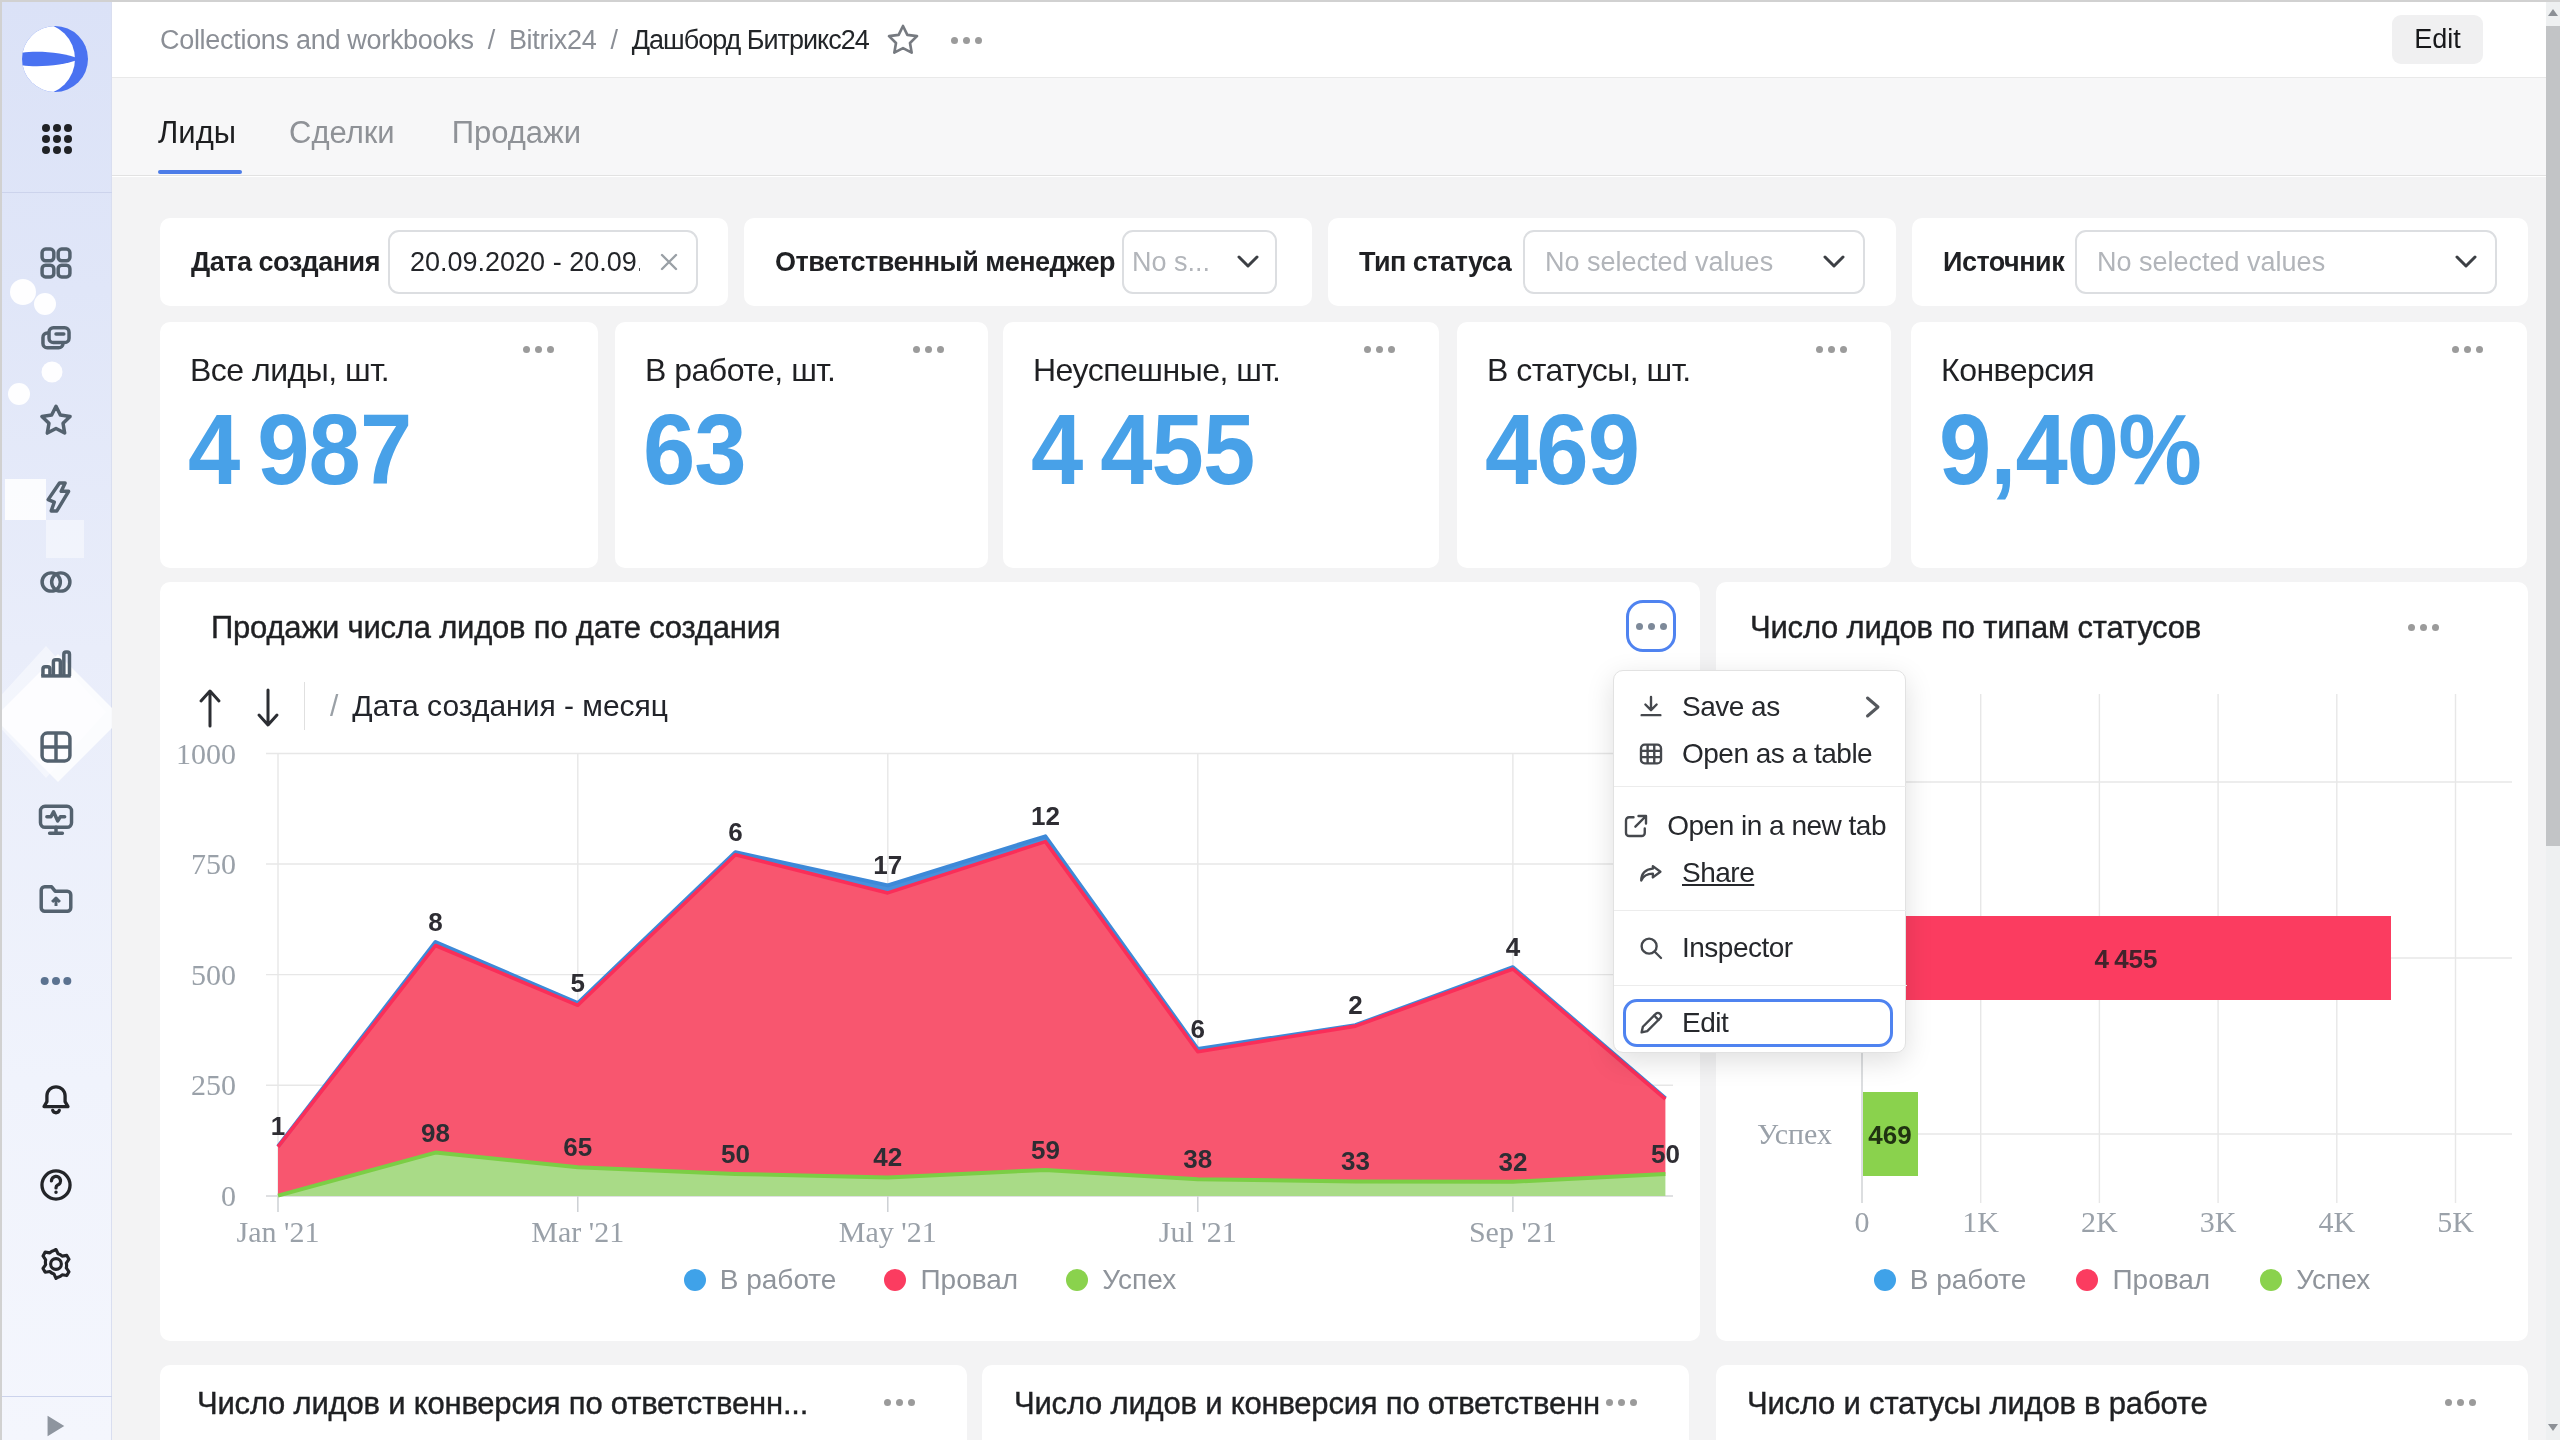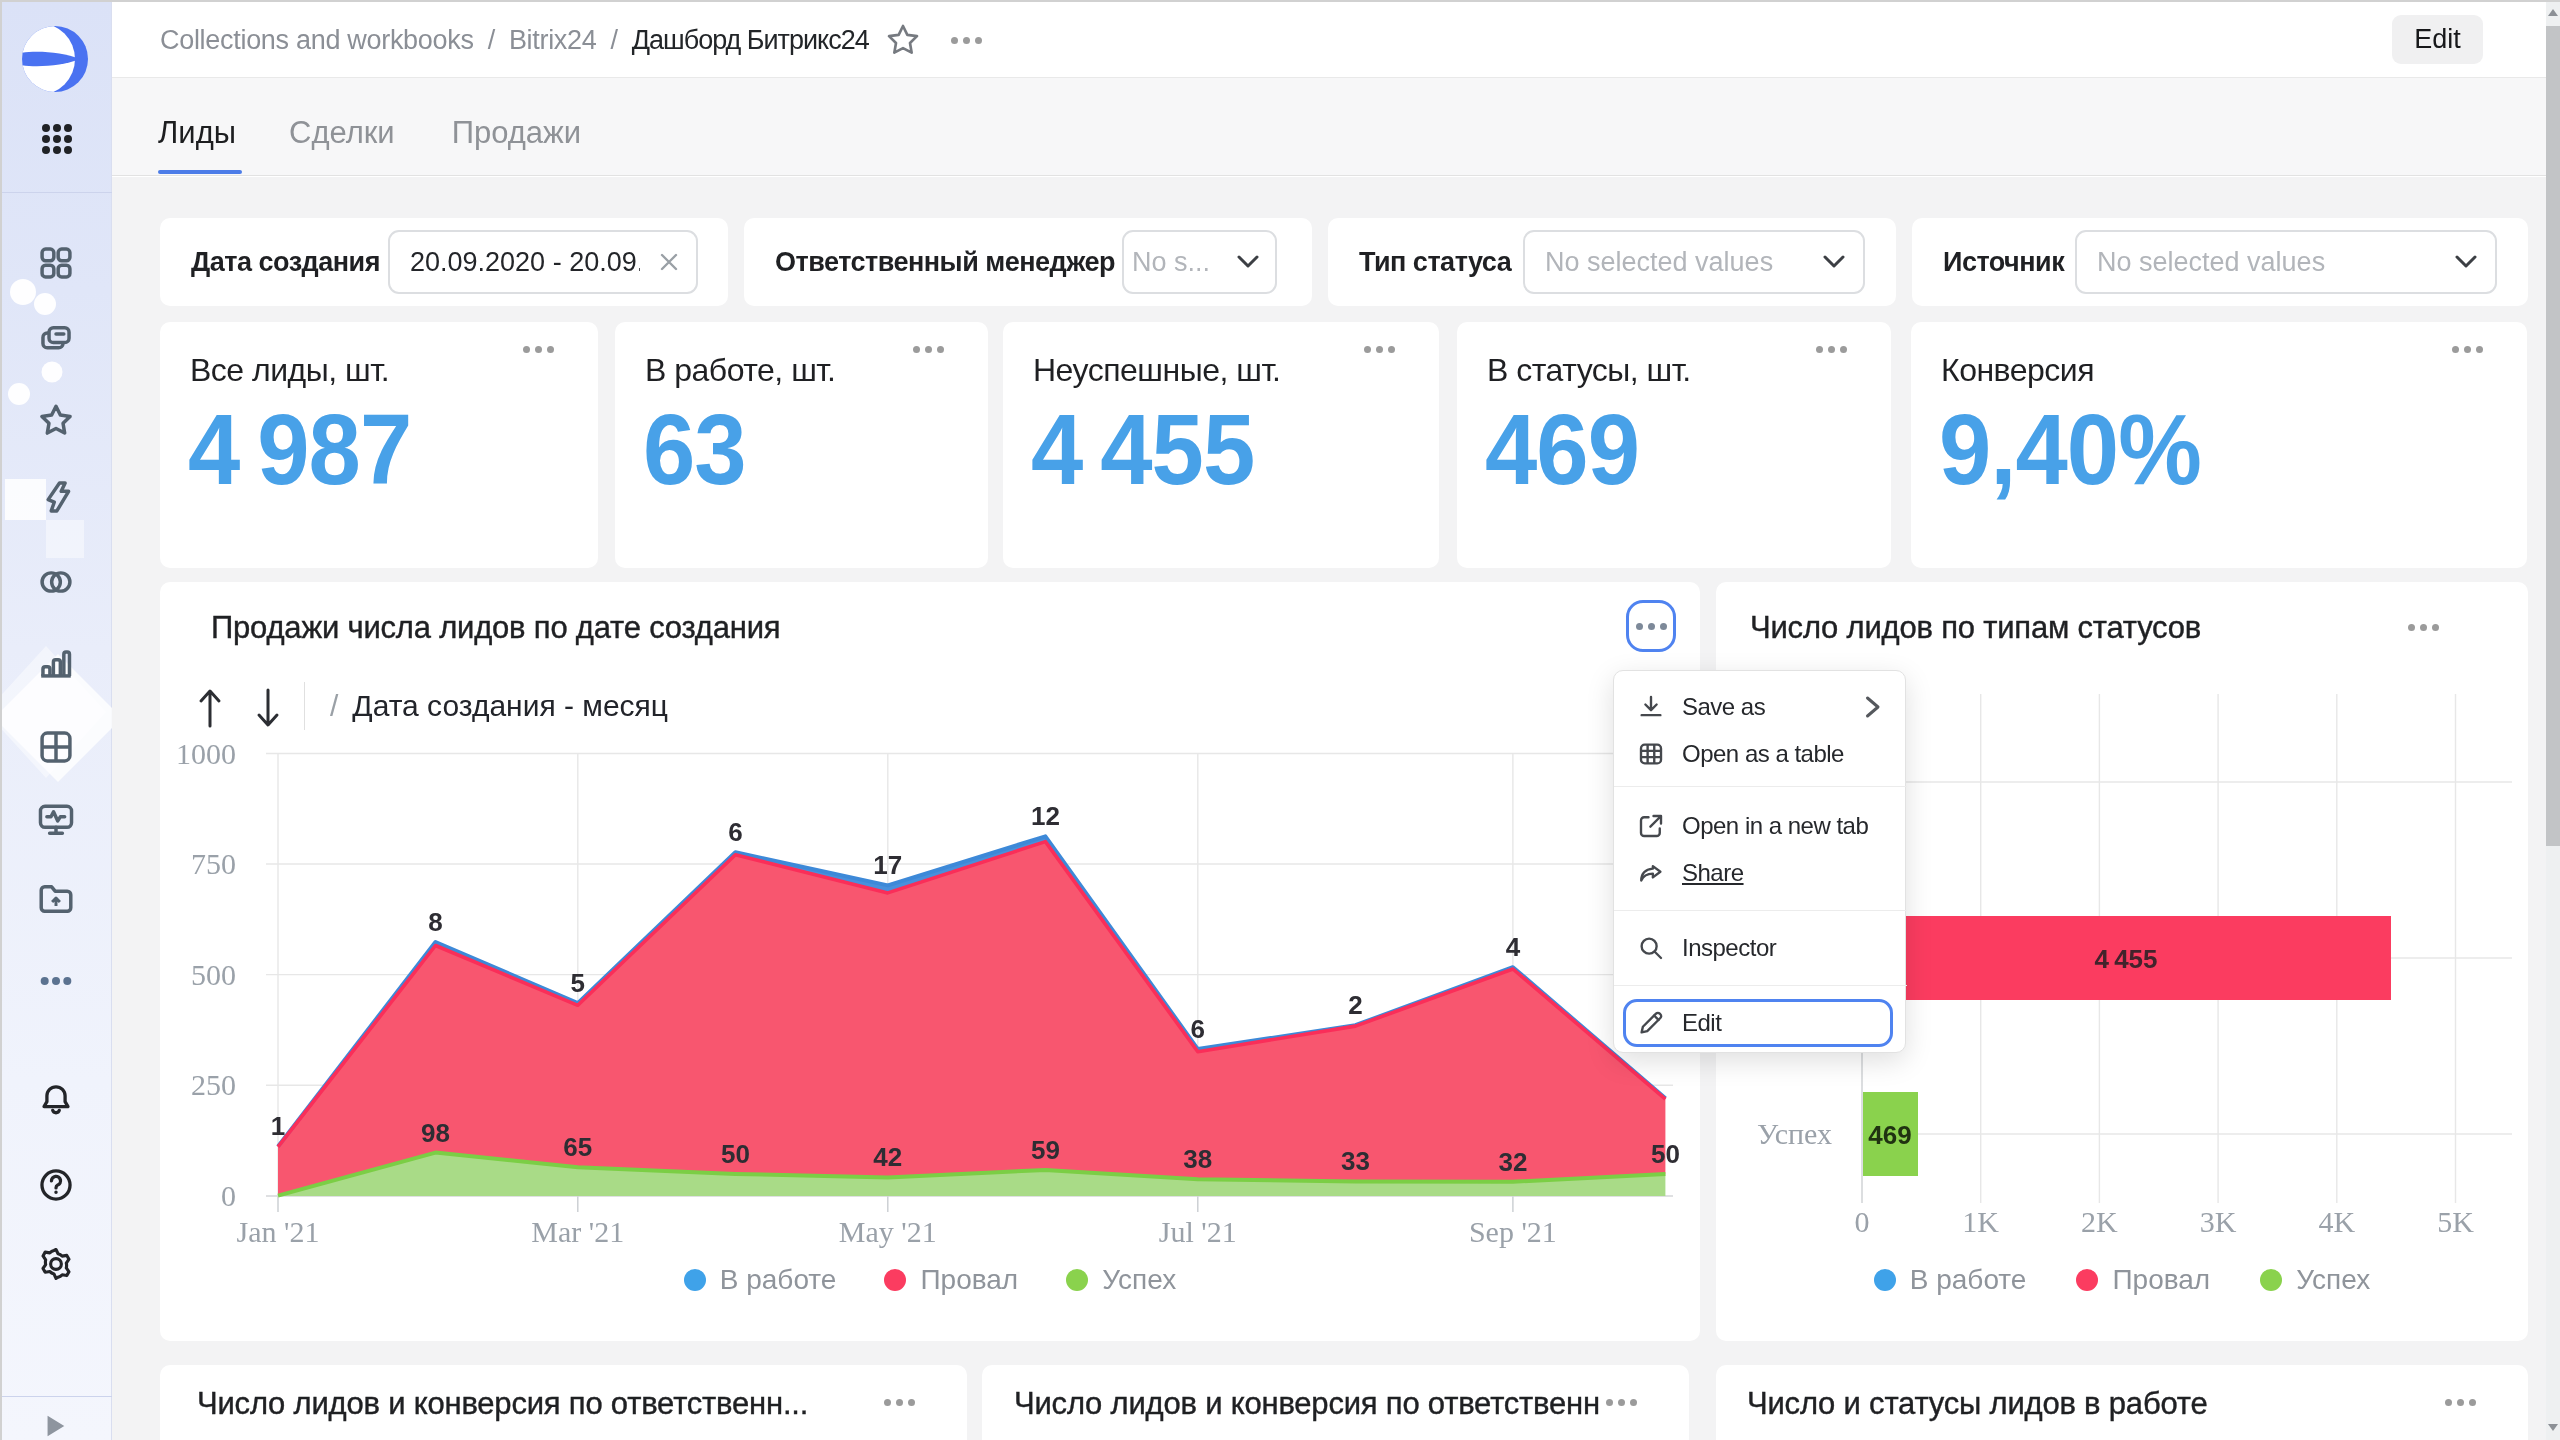--- a/index.html
+++ b/index.html
@@ -389,39 +389,39 @@
 </div>
 <div class="card" style="left:1716px;top:1365px;width:812px;height:130px;">
   <div class="ctitle abs" style="left:31px;top:21px;">Число и статусы лидов в работе</div>
   <span class="dots3 abs" style="right:52px;top:34px;">
       <i></i>
       <i></i>
       <i></i>
     </span>
 </div>
 
-<div class="abs" style="left:1613px;top:670px;width:293px;height:383px;background:#fff;border:1px solid #e2e2e2;border-radius:10px;box-shadow:0 8px 28px rgba(0,0,0,0.13);z-index:20;font-size:24px;color:#26282c;white-space:nowrap;letter-spacing:-0.5px;">
+<div class="abs" style="left:1613px;top:670px;width:293px;height:383px;background:#fff;border:1px solid #e2e2e2;border-radius:10px;box-shadow:0 8px 28px rgba(0,0,0,0.13);z-index:20;font-size:28px;color:#26282c;white-space:nowrap;letter-spacing:-0.5px;">
   <div class="abs" style="left:22px;top:12px;width:250px;height:48px;display:flex;align-items:center;">
     <svg width="30" height="30" viewBox="0 0 24 24" fill="none" stroke="#45484d" stroke-width="1.9" stroke-linecap="round" stroke-linejoin="round">
         <path d="M12 4 v10 M7.5 10 L12 14.5 L16.5 10 M4.5 18.5 h15"></path>
       </svg>
     <span style="margin-left:16px;">Save as</span>
     <svg width="20" height="30" viewBox="0 0 12 20" fill="none" stroke="#55585d" stroke-width="2" stroke-linecap="round" stroke-linejoin="round" style="position:absolute;right:4px;">
         <path d="M3 4 L10 10 L3 16"></path>
       </svg>
   </div>
   <div class="abs" style="left:22px;top:61px;width:250px;height:44px;display:flex;align-items:center;">
     <svg width="30" height="30" viewBox="0 0 24 24" fill="none" stroke="#45484d" stroke-width="1.9" stroke-linejoin="round">
         <rect x="4" y="4.5" width="16" height="15" rx="3"></rect>
         <path d="M4 9.5 h16 M4 14.5 h16 M9.3 4.5 v15 M14.6 4.5 v15"></path>
       </svg>
     <span style="margin-left:16px;">Open as a table</span>
   </div>
   <div class="abs" style="left:0px;top:115px;width:293px;height:1px;background:#ececec;"></div>
-  <div class="abs" style="left:22px;top:131px;width:250px;height:48px;display:flex;align-items:center;">
+  <div class="abs" style="left:22px;top:131px;width:250px;height:48px;display:flex;align-items:center;justify-content:flex-end;">
     <svg width="30" height="30" viewBox="0 0 24 24" fill="none" stroke="#45484d" stroke-width="1.9" stroke-linecap="round" stroke-linejoin="round">
         <path d="M10 5 H6.5 A2.5 2.5 0 0 0 4 7.5 v10 A2.5 2.5 0 0 0 6.5 20 h10 a2.5 2.5 0 0 0 2.5-2.5 V14"></path>
         <path d="M14 4 h6 v6 M20 4 L11.5 12.5"></path>
       </svg>
     <span style="margin-left:16px;">Open in a new tab</span>
   </div>
   <div class="abs" style="left:22px;top:178px;width:250px;height:48px;display:flex;align-items:center;text-decoration:underline;">
     <svg width="30" height="30" viewBox="0 0 24 24" fill="none" stroke="#45484d" stroke-width="1.9" stroke-linecap="round" stroke-linejoin="round">
         <path d="M13.5 6.5 L19.5 11 L13.5 15.5 v-3 C8 12.5 5.5 15 4.2 18 c0-6 3.3-8.9 9.3-9.5 z"></path>
       </svg>

